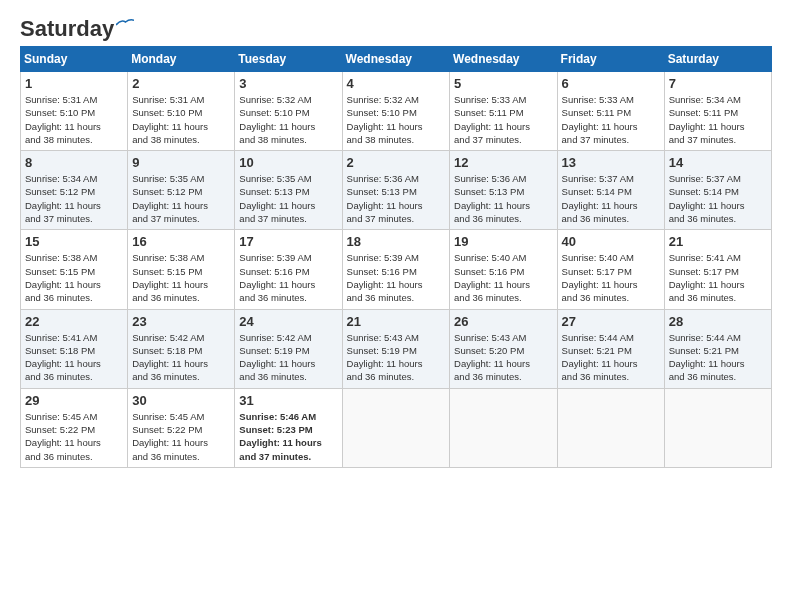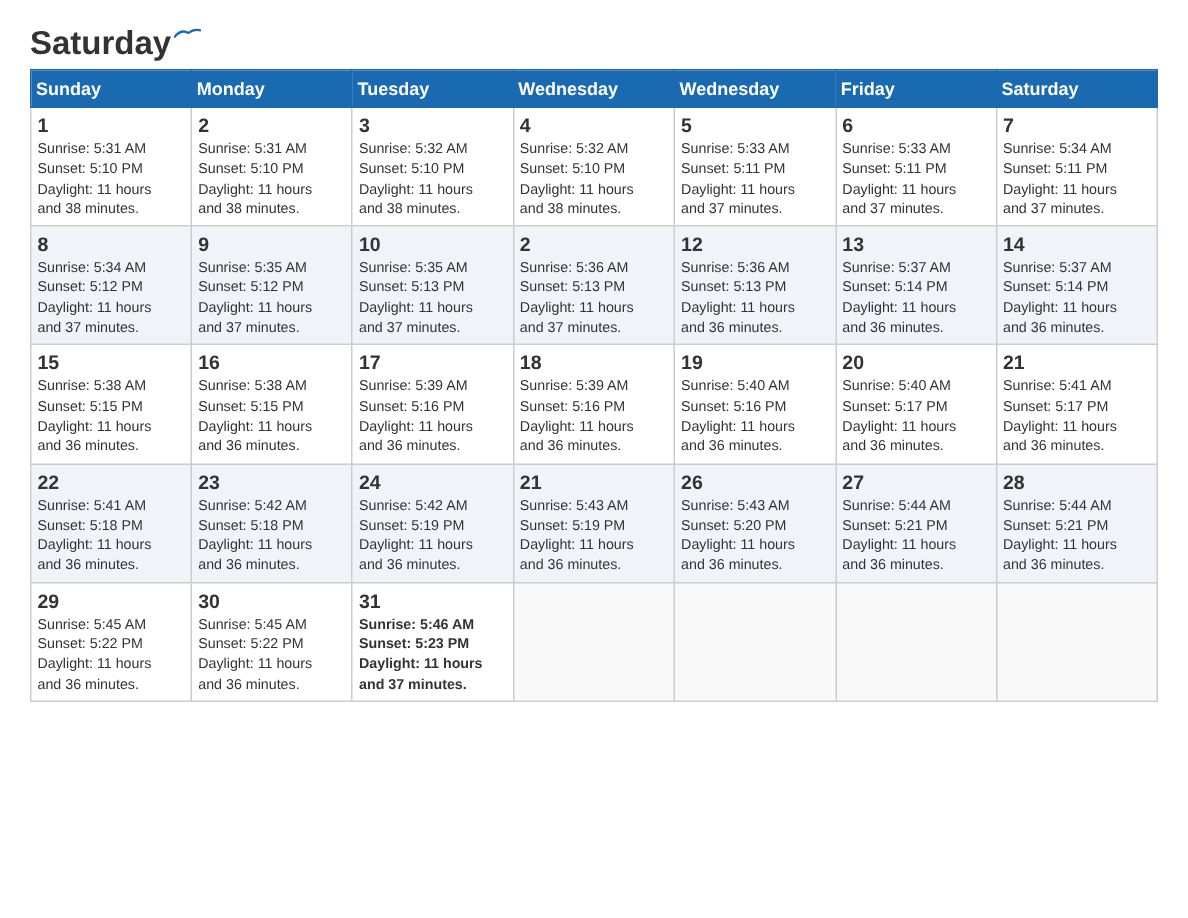--- a/index.html
+++ b/index.html
@@ -245,21 +245,21 @@
 and 36 minutes.</div>
         </td>
         <td>
           <span class="day-number">19</span>
           <div class="day-detail" style="white-space: pre-line;">Sunrise: 5:40 AM
 Sunset: 5:16 PM
 Daylight: 11 hours
 and 36 minutes.</div>
         </td>
         <td>
-          <span class="day-number">20</span>
+          <span class="day-number">40</span>
           <div class="day-detail" style="white-space: pre-line;">Sunrise: 5:40 AM
 Sunset: 5:17 PM
 Daylight: 11 hours
 and 36 minutes.</div>
         </td>
         <td>
           <span class="day-number">21</span>
           <div class="day-detail" style="white-space: pre-line;">Sunrise: 5:41 AM
 Sunset: 5:17 PM
 Daylight: 11 hours

